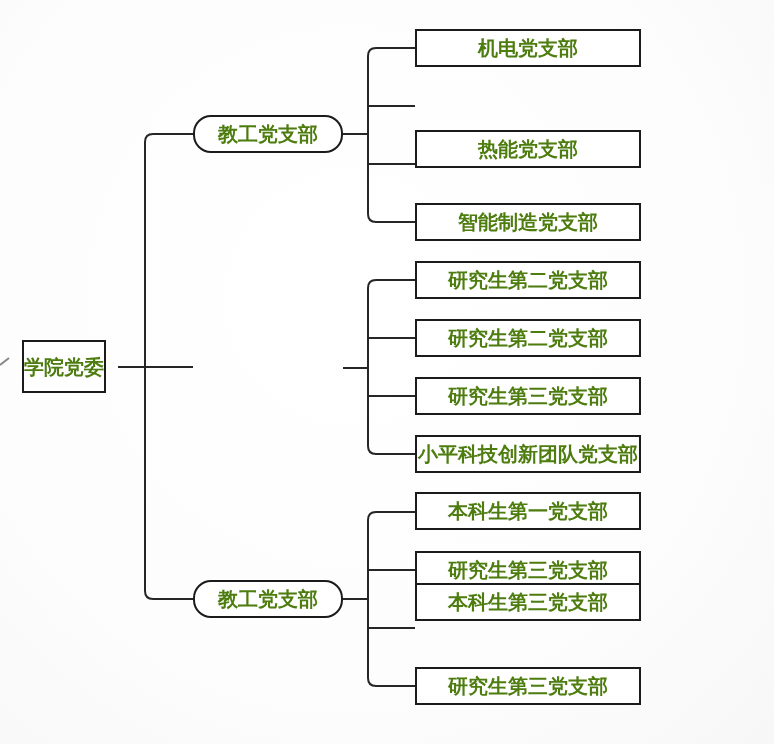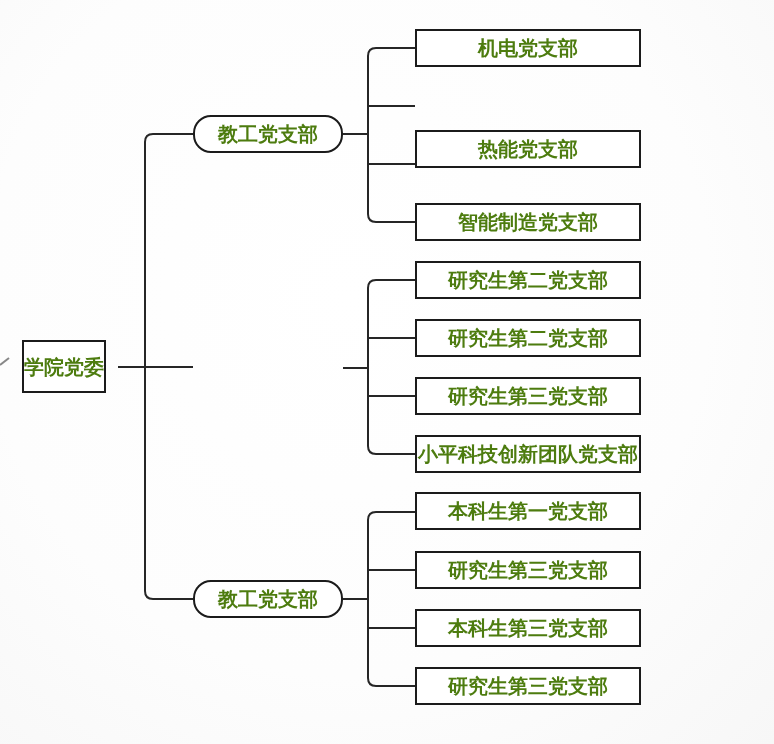--- a/index.html
+++ b/index.html
@@ -78,16 +78,16 @@
   <div class="node leaf" style="top:130px">热能党支部</div>
   <div class="node leaf" style="top:203px">智能制造党支部</div>
 
   <div class="node leaf" style="top:261px">研究生第二党支部</div>
   <div class="node leaf" style="top:319px">研究生第二党支部</div>
   <div class="node leaf" style="top:377px">研究生第三党支部</div>
   <div class="node leaf" style="top:435px">小平科技创新团队党支部</div>
 
   <div class="node leaf" style="top:492px">本科生第一党支部</div>
   <div class="node leaf" style="top:551px">研究生第三党支部</div>
-  <div class="node leaf" style="top:609px">本科生第三党支部</div>
+  <div class="node leaf" style="top:583px">本科生第三党支部</div>
   <div class="node leaf" style="top:667px">研究生第三党支部</div>
 
 </div>
 
 </body></html>

